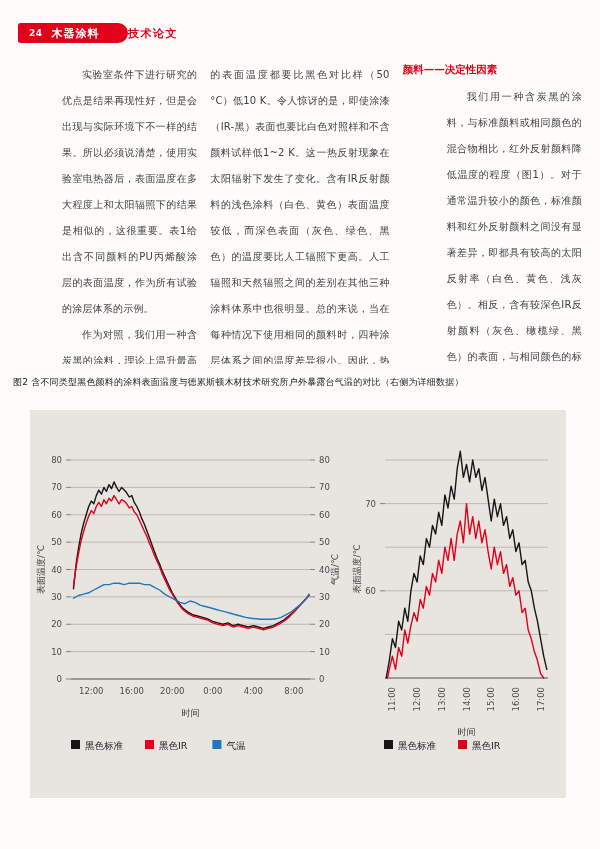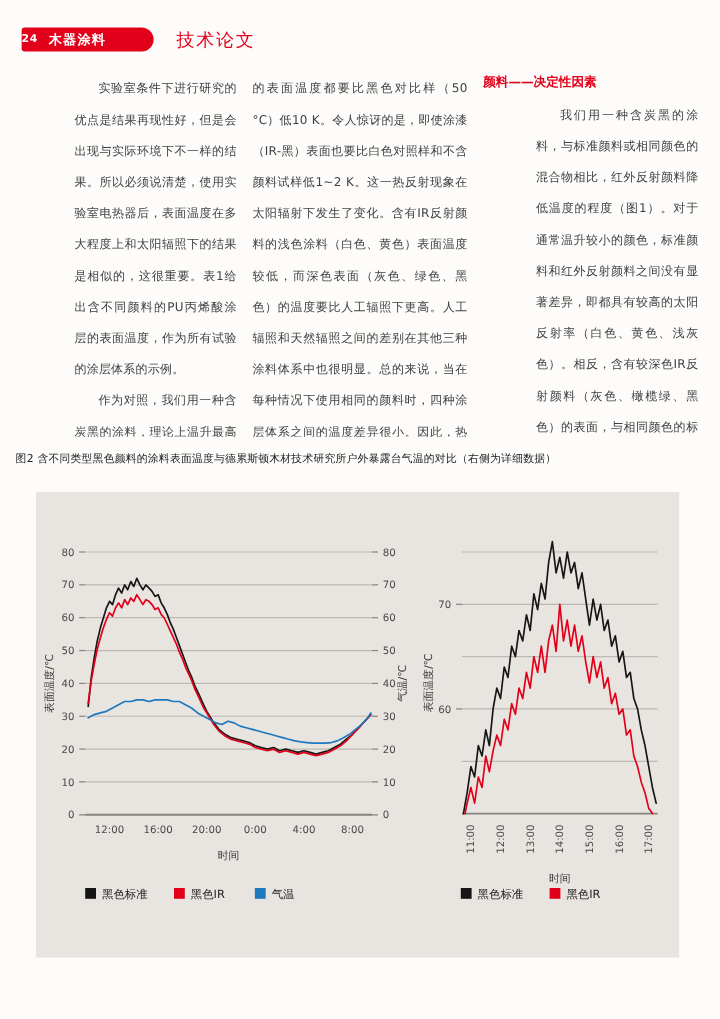--- a/index.html
+++ b/index.html
@@ -15,25 +15,25 @@
 
   
   .header{position:absolute;top:23px;left:18px;height:20px;display:flex;align-items:center;}
   .pill{
     background:var(--accent);
     color:#fff;
     height:20px;
     width:110px;
     border-radius:3px 11px 11px 3px;
     display:flex;align-items:center;
-    box-sizing:border-box;
+    padding-left:11px;box-sizing:border-box;
   }
   .pill .page-num{font-size:9px;font-weight:bold;letter-spacing:.5px;}
   .pill .pill-title{font-size:11px;font-weight:bold;margin-left:9px;letter-spacing:1px;}
-  .article-type{color:var(--accent);font-size:15px;font-weight:normal;margin-left:19px;letter-spacing:1.5px;}
+  .article-type{color:var(--accent);font-size:11px;font-weight:bold;letter-spacing:1.5px;}
 
   
   .columns{
     position:absolute;top:62px;left:18px;right:18px;height:302px;
     display:flex;gap:13px;overflow:hidden;
   }
   .col{flex:1;min-width:0;}
   .heading{
     margin:0 0 7px 0;
     color:var(--accent);

